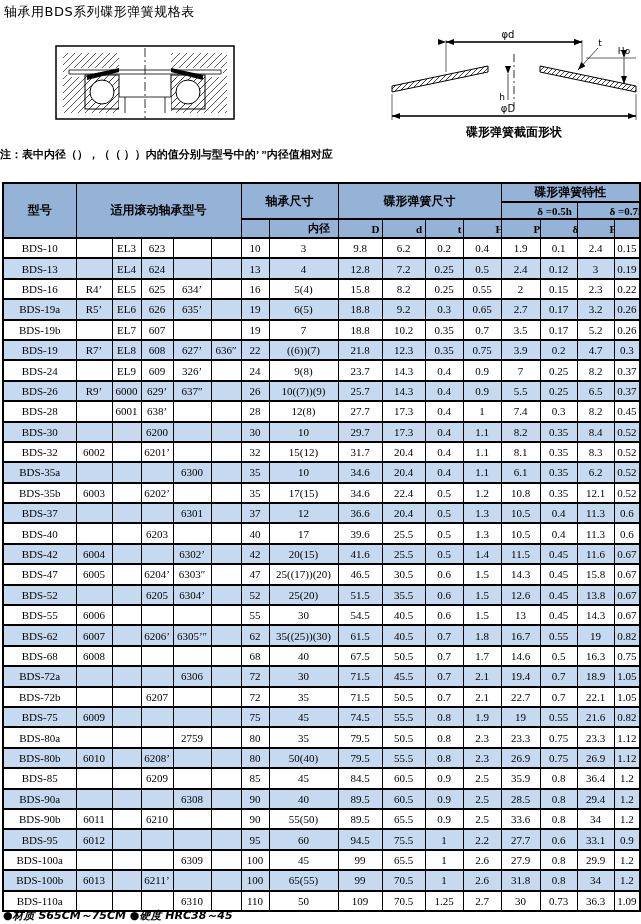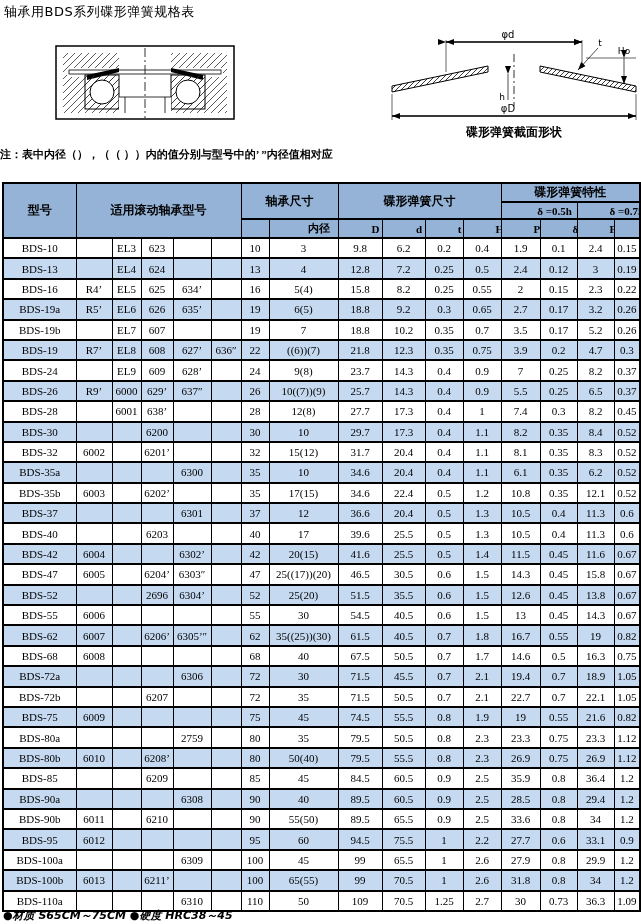--- a/index.html
+++ b/index.html
@@ -283,21 +283,21 @@
         <td>3.9</td>
         <td>0.2</td>
         <td>4.7</td>
         <td>0.3</td>
       </tr>
       <tr>
         <td>BDS-24</td>
         <td></td>
         <td>EL9</td>
         <td>609</td>
-        <td>628’</td>
+        <td>326’</td>
         <td></td>
         <td>24</td>
         <td>9(8)</td>
         <td>23.7</td>
         <td>14.3</td>
         <td>0.4</td>
         <td>0.9</td>
         <td>7</td>
         <td>0.25</td>
         <td>8.2</td>
@@ -480,21 +480,21 @@
         <td>1.5</td>
         <td>14.3</td>
         <td>0.45</td>
         <td>15.8</td>
         <td>0.67</td>
       </tr>
       <tr>
         <td>BDS-52</td>
         <td></td>
         <td></td>
-        <td>2696</td>
+        <td>6205</td>
         <td>6304’</td>
         <td></td>
         <td>52</td>
         <td>25(20)</td>
         <td>51.5</td>
         <td>35.5</td>
         <td>0.6</td>
         <td>1.5</td>
         <td>12.6</td>
         <td>0.45</td>

